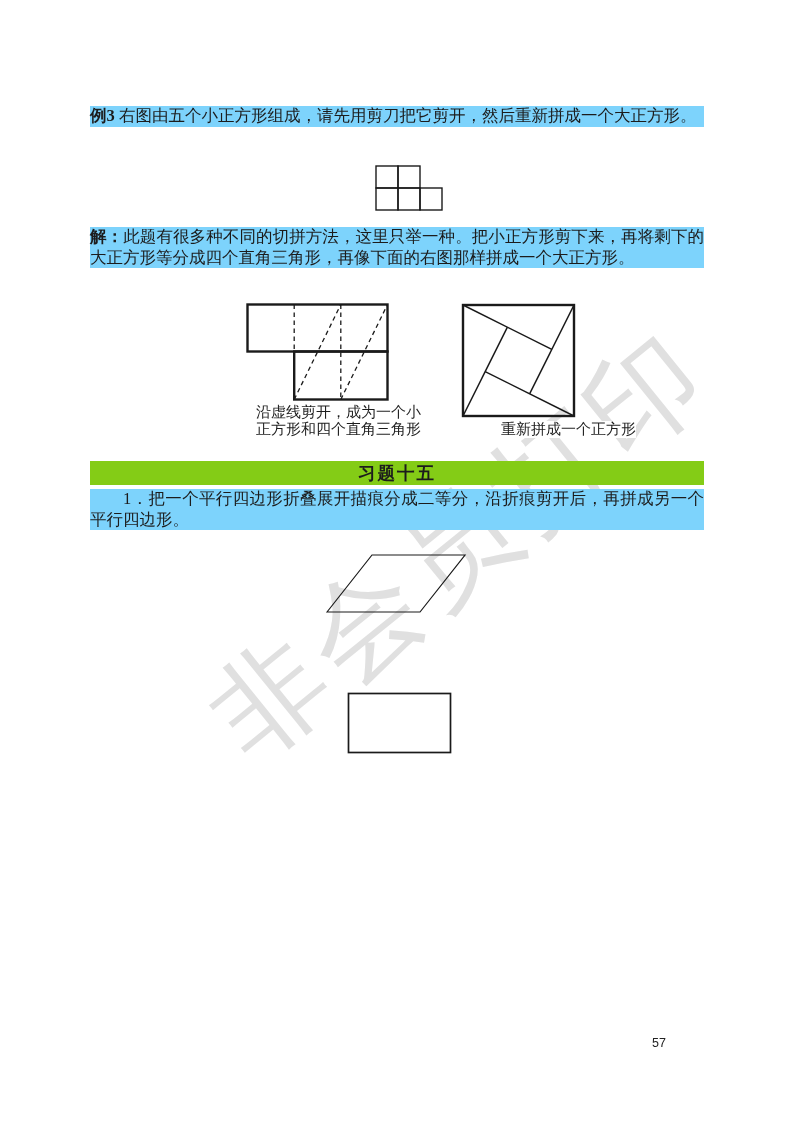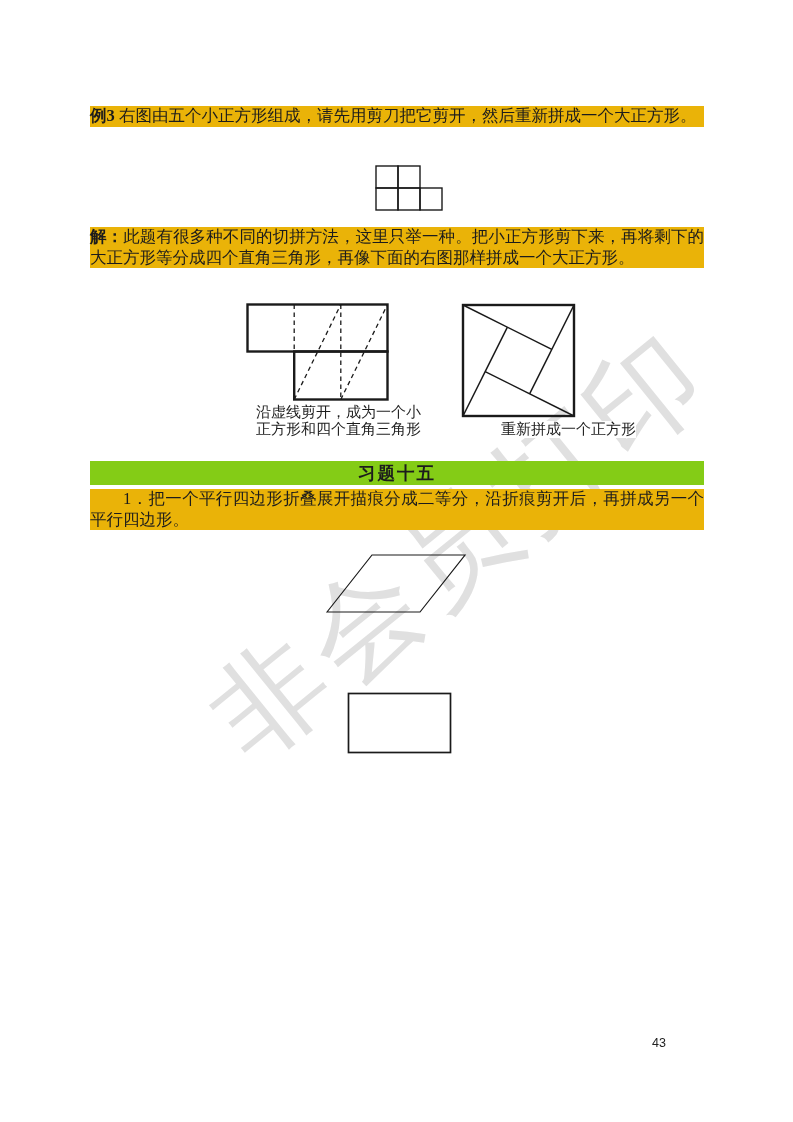--- a/index.html
+++ b/index.html
@@ -23,21 +23,21 @@
     letter-spacing:8px;
     color:#e0e0e0;
     font-family:"Liberation Sans","DejaVu Sans",sans-serif;
     white-space:nowrap;
     user-select:none;
   }
   .para{
     position:absolute;
     left:90px;width:614px;
     z-index:2;
-    background:#eab308;
+    background:#7dd3fc;
     font-size:16.5px;
     line-height:20.5px;
     text-align:justify;
     word-break:break-all;
     margin:0;
   }
   .para b{font-weight:bold;}
   .indent{text-indent:2em;}
   .fig{position:absolute;z-index:2;}
   .fig svg{display:block;}
@@ -119,15 +119,15 @@
   </div>
 
 
   <div class="fig" style="left:347px;top:692px;">
     <svg width="105" height="62" viewBox="0 0 105 62">
       <rect class="ln" x="1.5" y="1.5" width="102" height="59" stroke-width="1.7"></rect>
     </svg>
   </div>
 
 
-  <div class="pagenum">43</div>
+  <div class="pagenum">57</div>
 
 </div>
 
 </body></html>

